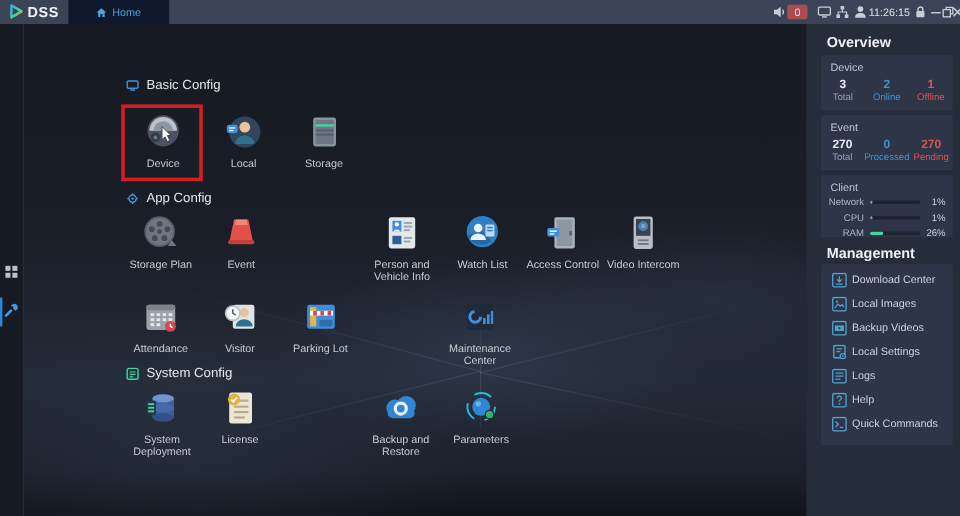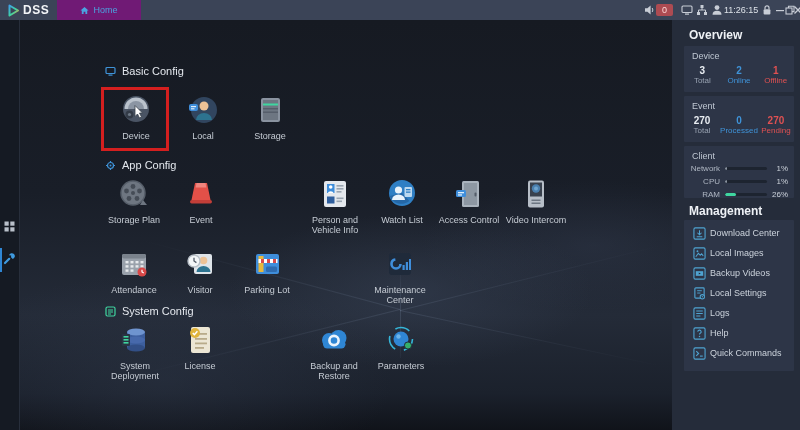--- a/index.html
+++ b/index.html
@@ -1,22 +1,22 @@
 <!DOCTYPE html>
 <html><head>
 <meta charset="utf-8">
 <style>
   html,body{margin:0;padding:0;background:#000;font-family:"Liberation Sans",sans-serif;}
   .screen{position:relative;width:800px;height:430px;overflow:hidden;background:#191e27;}
 
   
   .titlebar{position:absolute;left:0;top:0;width:800px;height:20px;background:#3b4457;z-index:30;}
-  .logo{position:absolute;left:7px;top:3px;display:flex;align-items:center;gap:3px;}
+  .logo{position:absolute;left:7px;top:3px;display:flex;align-items:flex-start;gap:3px;}
   .logo-text{color:#f2f4f7;font-size:12px;font-weight:bold;letter-spacing:.5px;}
-  .tab{position:absolute;left:57px;top:0;width:84px;height:20px;background:#701a75;display:flex;align-items:center;justify-content:center;gap:4px;}
+  .tab{position:absolute;left:57px;top:0;width:84px;height:20px;background:#0f172a;display:flex;align-items:center;justify-content:center;gap:4px;}
   .tab-label{color:#4ba3e0;font-size:9px;}
   .tb-ico{position:absolute;top:4px;width:12px;height:12px;}
   .tb-ico svg{display:block;width:12px;height:12px;}
   .badge{position:absolute;left:656px;top:4px;width:17px;height:12px;background:#ad4b52;border-radius:2px;color:#ffd9d9;font-size:9px;line-height:12px;text-align:center;}
   .tb-time{position:absolute;left:724px;top:5px;color:#dde2e8;font-size:9px;}
 
   
   .sidebar{position:absolute;left:0;top:20px;width:19px;height:410px;background:#151a23;border-right:1px solid #272e3b;z-index:20;}
   .rail-ico{position:absolute;left:3px;width:13px;height:13px;}
   .rail-ico svg{display:block;width:13px;height:13px;}

